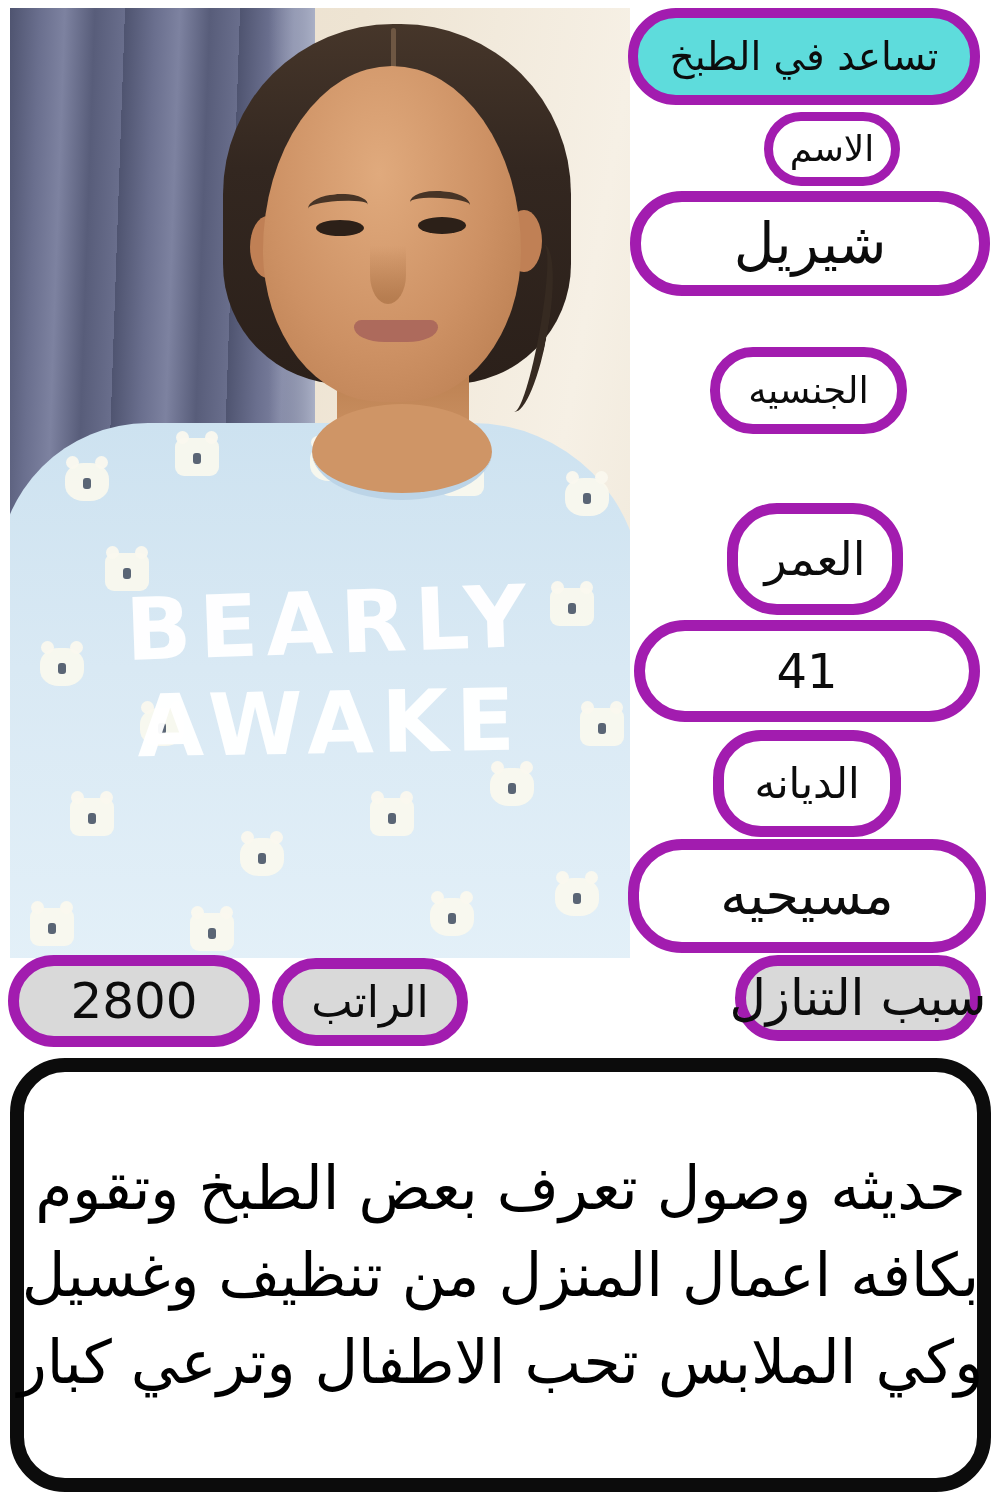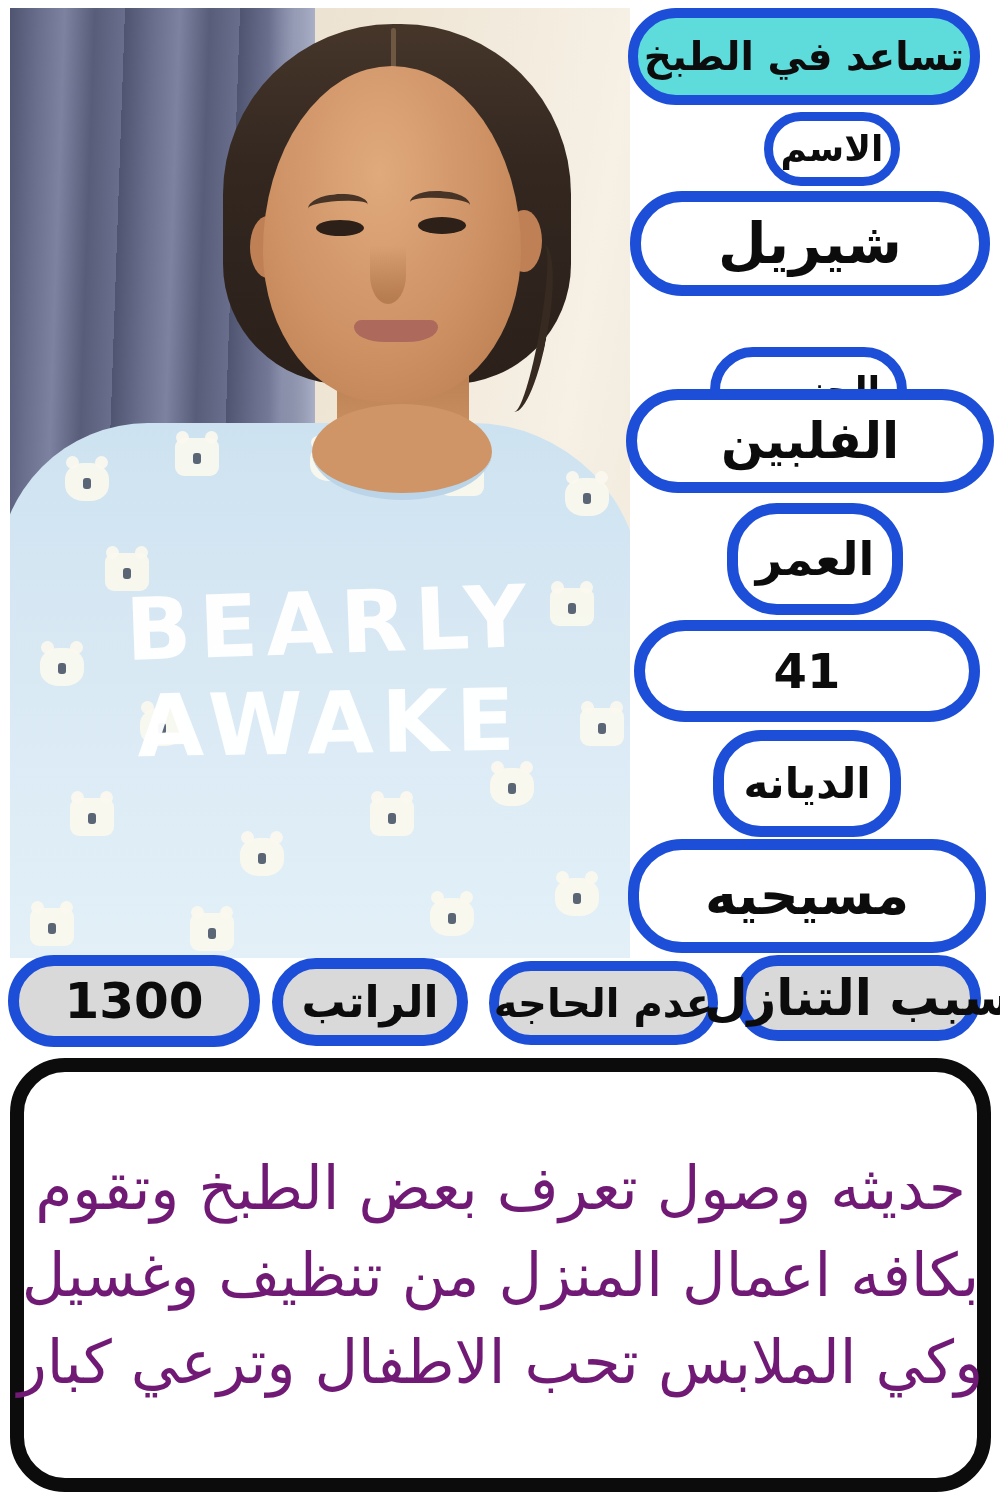--- a/index.html
+++ b/index.html
@@ -3,22 +3,22 @@
 <meta charset="utf-8">
 <style>
   html,body{margin:0;padding:0;background:#ffffff;}
   .canvas{
     position:relative;width:1000px;height:1500px;background:#ffffff;overflow:hidden;
     font-family:"DejaVu Sans","Liberation Sans",sans-serif;color:#0c0c0c;
   }
   
   .pill{
     position:absolute;display:flex;align-items:center;justify-content:center;
-    background:#ffffff;border:10px solid #1d4ed8;border-radius:52px;
-    font-weight:bold;white-space:nowrap;text-align:center;line-height:1;
+    background:#ffffff;border:10px solid #a21caf;border-radius:52px;
+    font-weight:normal;white-space:nowrap;text-align:center;line-height:1;
     box-sizing:border-box;
   }
   .pill.gray{background:#d9d9d9;}
   .pill.teal{background:#5edcdc;}
   
   .photo{position:absolute;left:10px;top:8px;width:620px;height:950px;overflow:hidden;background:#efe6d6;}
   .wall{position:absolute;inset:0;background:linear-gradient(100deg,#e7dcc9 0%,#eee4d3 45%,#f6f0e5 80%,#efe7d8 100%);}
   .curtain{position:absolute;left:0;top:0;bottom:0;width:305px;
     background:repeating-linear-gradient(92deg,#4f5470 0px,#6a6f8e 30px,#7d82a0 55px,#585d7a 85px,#696e8c 115px);}
   .curtain::after{content:'';position:absolute;right:0;top:0;bottom:0;width:46px;
@@ -74,21 +74,21 @@
   .p-rel-v      {left:628px;top:839px;width:358px;height:114px;border-width:11px;border-radius:54px;font-size:54px;}
   
   .p-sal-v      {left:8px;  top:955px;width:252px;height:92px;border-width:11px;border-radius:46px;font-size:50px;}
   .p-sal-l      {left:272px;top:958px;width:196px;height:88px;border-width:11px;border-radius:44px;font-size:44px;}
   .p-waiv-v     {left:489px;top:961px;width:229px;height:84px;border-width:10px;border-radius:42px;font-size:40px;}
   .p-waiv-l     {left:735px;top:955px;width:246px;height:86px;border-width:11px;border-radius:43px;font-size:50px;}
   
   .desc-box{position:absolute;left:10px;top:1058px;width:981px;height:434px;box-sizing:border-box;
     background:#ffffff;border:14px solid #0c0c0c;border-radius:55px;
     display:flex;flex-direction:column;justify-content:center;align-items:center;}
-  .desc-line{direction:rtl;text-align:center;font-size:60px;line-height:87px;color:#701a75;white-space:nowrap;}
+  .desc-line{direction:rtl;text-align:center;font-size:60px;line-height:87px;color:#000000;white-space:nowrap;}
 </style>
 </head>
 <body>
 
 <div class="canvas">
 
   <div class="photo">
     <div class="wall"></div>
     <div class="curtain"></div>
     <div class="hair-back"></div>
@@ -128,29 +128,27 @@
     <div class="eye left"></div>
     <div class="eye right"></div>
     <div class="nose"></div>
     <div class="mouth"></div>
   </div>
 
   <div class="pill teal p-badge" dir="rtl">تساعد في الطبخ</div>
   <div class="pill p-name-l" dir="rtl">الاسم</div>
   <div class="pill p-name-v" dir="rtl">شيريل</div>
   <div class="pill p-nat-l" dir="rtl">الجنسيه</div>
-  <div class="pill p-nat-v" dir="rtl">الفلبين</div>
   <div class="pill p-age-l" dir="rtl">العمر</div>
   <div class="pill p-age-v">41</div>
   <div class="pill p-rel-l" dir="rtl">الديانه</div>
   <div class="pill p-rel-v" dir="rtl">مسيحيه</div>
 
-  <div class="pill gray p-sal-v">1300</div>
+  <div class="pill gray p-sal-v">2800</div>
   <div class="pill gray p-sal-l" dir="rtl">الراتب</div>
-  <div class="pill gray p-waiv-v" dir="rtl">عدم الحاجه</div>
   <div class="pill gray p-waiv-l" dir="rtl">سبب التنازل</div>
 
   <div class="desc-box">
     <div class="desc-line">حديثه وصول تعرف بعض الطبخ وتقوم</div>
     <div class="desc-line">بكافه اعمال المنزل من تنظيف وغسيل</div>
     <div class="desc-line">وكي الملابس تحب الاطفال وترعي كبار</div>
   </div>
 
 </div>
 

